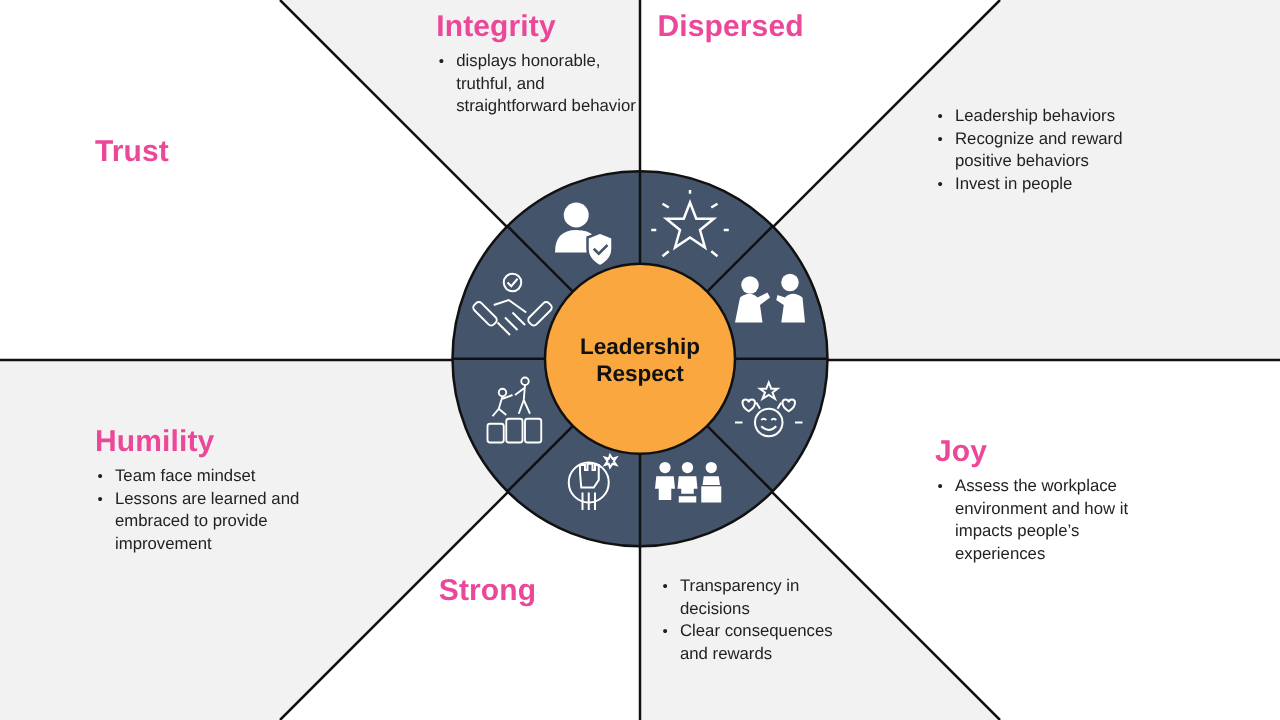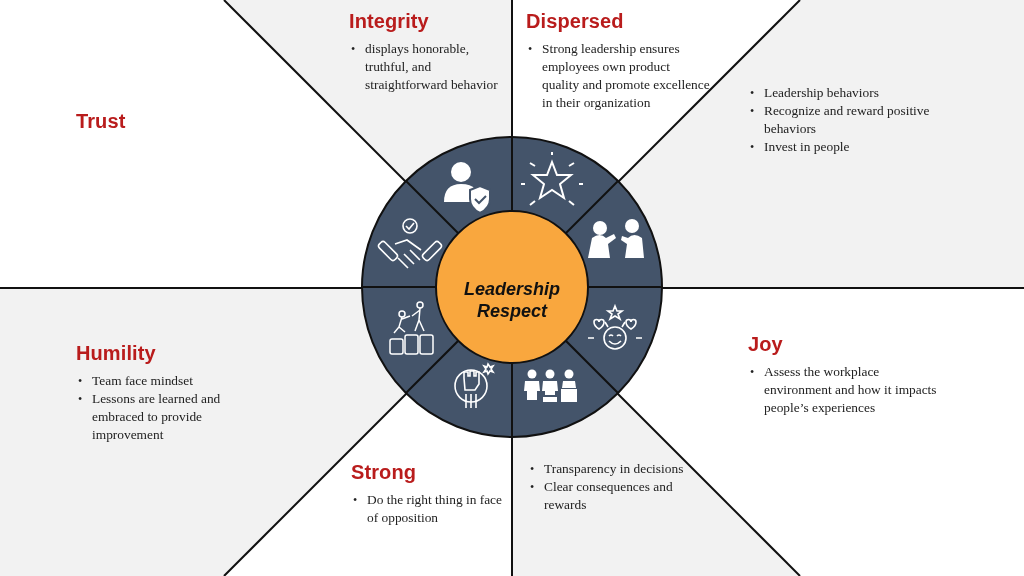--- a/index.html
+++ b/index.html
@@ -1,23 +1,23 @@
 <!DOCTYPE html>
 <html><head>
 <meta charset="utf-8">
 <style>
   html,body{margin:0;padding:0;}
   body{width:1024px;height:576px;position:relative;overflow:hidden;background:#ffffff;font-family:"Liberation Sans","DejaVu Sans",sans-serif;color:#111;}
   #bg{position:absolute;left:0;top:0;width:1024px;height:576px;}
   .block{position:absolute;}
-  .title{font-weight:bold;font-size:20px;line-height:25px;color:#b91c1c;margin:0 0 6px 0;letter-spacing:0.1px;}
+  .title{font-weight:bold;font-size:24px;line-height:25px;color:#ec4899;margin:0 0 6px 0;letter-spacing:0.1px;}
   ul{margin:0;padding:0;list-style:none;}
-  li{position:relative;padding-left:16px;font-size:13.4px;line-height:18px;color:#222;font-family:Liberation Serif, serif;}
+  li{position:relative;padding-left:16px;font-size:13.4px;line-height:18px;color:#222;}
   li::before{content:"•";position:absolute;left:2px;top:0;font-size:12px;}
-  .center-label{position:absolute;left:436px;top:224px;width:152px;height:152px;display:flex;align-items:center;justify-content:center;text-align:center;font-weight:bold;font-size:18px;line-height:22px;color:#111;border-radius:50%;font-style:italic;}
+  .center-label{position:absolute;left:436px;top:212px;width:152px;height:152px;display:flex;align-items:center;justify-content:center;text-align:center;font-weight:bold;font-size:18px;line-height:22px;color:#111;border-radius:50%;}
 </style>
 </head>
 <body>
 
 <svg id="bg" viewBox="0 0 1024 576" xmlns="http://www.w3.org/2000/svg">
 
   <polygon points="224,0 512,0 512,288" fill="#F2F2F2"></polygon>
   <polygon points="800,0 1024,0 1024,288 512,288" fill="#F2F2F2"></polygon>
   <polygon points="512,288 800,576 512,576" fill="#F2F2F2"></polygon>
   <polygon points="0,288 512,288 224,576 0,576" fill="#F2F2F2"></polygon>
@@ -112,52 +112,46 @@
 
 <div class="block" style="left:349px;top:9px;width:160px;">
   <div class="title">Integrity</div>
   <ul>
     <li>displays honorable, truthful, and straightforward behavior</li>
   </ul>
 </div>
 
 <div class="block" style="left:526px;top:9px;width:184px;">
   <div class="title">Dispersed</div>
-  <ul>
-    <li>Strong leadership ensures employees own product quality and promote excellence in their organization</li>
-  </ul>
 </div>
 
 <div class="block" style="left:748px;top:84px;width:140px;">
   <ul style="width:190px;">
     <li>Leadership behaviors</li>
     <li>Recognize and reward positive behaviors</li>
     <li>Invest in people</li>
   </ul>
 </div>
 
-<div class="block" style="left:748px;top:332px;width:190px;">
+<div class="block" style="left:748px;top:349px;width:190px;">
   <div class="title">Joy</div>
   <ul>
     <li>Assess the workplace environment and how it impacts people’s experiences</li>
   </ul>
 </div>
 
 <div class="block" style="left:528px;top:460px;width:160px;">
   <ul>
     <li>Transparency in decisions</li>
     <li>Clear consequences and rewards</li>
   </ul>
 </div>
 
 <div class="block" style="left:351px;top:460px;width:160px;">
   <div class="title">Strong</div>
-  <ul>
-    <li>Do the right thing in face of opposition</li>
-  </ul>
 </div>
 
 <div class="block" style="left:76px;top:341px;width:190px;">
   <div class="title">Humility</div>
   <ul>
     <li>Team face mindset</li>
     <li>Lessons are learned and embraced to provide improvement</li>
   </ul>
 </div>
 

